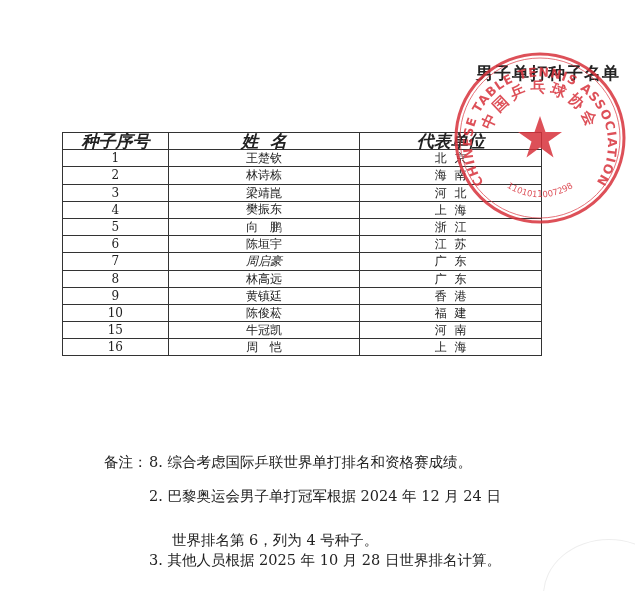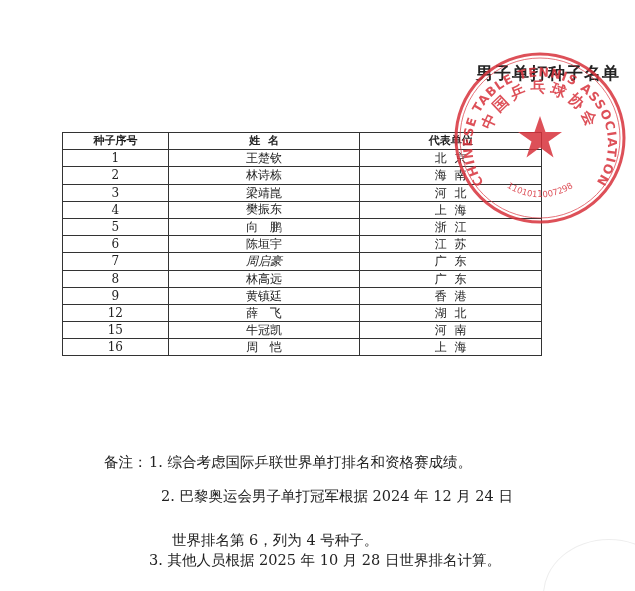--- a/index.html
+++ b/index.html
@@ -38,21 +38,22 @@
     }
     table.seeds th, table.seeds td {
       border: 1.3px solid #333;
       height: 16.2px;
       padding: 0;
       text-align: center;
       line-height: 16px;
     }
     table.seeds th {
       font-weight: bold;
-      font-size: 11px;
+      font-size: 17px;
+      font-style: italic;
     }
     col.c-seed { width: 106px; }
     col.c-name { width: 192px; }
     col.c-prov { width: 182px; }
     .prov { letter-spacing: 0px; }
     .notes {
       position: absolute;
       left: 104px;
       top: 452px;
       font-size: 14.5px;
@@ -140,41 +141,41 @@
         <td style="white-space: pre;">8</td>
         <td style="white-space: pre;">林高远</td>
         <td class="prov" style="white-space: pre;">广  东</td>
       </tr>
       <tr>
         <td style="white-space: pre;">9</td>
         <td style="white-space: pre; text-align: center;">黄镇廷</td>
         <td class="prov" style="white-space: pre;">香  港</td>
       </tr>
       <tr>
-        <td style="white-space: pre;">12</td>
-        <td style="white-space: pre;">薛   飞</td>
-        <td class="prov" style="white-space: pre;">湖  北</td>
+        <td style="white-space: pre;">10</td>
+        <td style="white-space: pre;">陈俊菘</td>
+        <td class="prov" style="white-space: pre;">福  建</td>
       </tr>
       <tr>
         <td style="white-space: pre;">15</td>
         <td style="white-space: pre;">牛冠凯</td>
         <td class="prov" style="white-space: pre;">河  南</td>
       </tr>
       <tr>
         <td style="white-space: pre;">16</td>
         <td style="white-space: pre;">周   恺</td>
         <td class="prov" style="white-space: pre;">上  海</td>
       </tr>
     </tbody>
 </table>
 
 <div class="notes">
   <span class="note-line" style="left:0;top:0">备注：</span>
-  <span class="note-line" style="left:45px;top:0">1. 综合考虑国际乒联世界单打排名和资格赛成绩。</span>
-  <span class="note-line" style="left:57px;top:34px">2. 巴黎奥运会男子单打冠军根据 2024 年 12 月 24 日</span>
+  <span class="note-line" style="left:45px;top:0">8. 综合考虑国际乒联世界单打排名和资格赛成绩。</span>
+  <span class="note-line" style="left:45px;top:34px">2. 巴黎奥运会男子单打冠军根据 2024 年 12 月 24 日</span>
   <span class="note-line" style="left:68px;top:78px">世界排名第 6，列为 4 号种子。</span>
   <span class="note-line" style="left:45px;top:98px">3. 其他人员根据 2025 年 10 月 28 日世界排名计算。</span>
 </div>
 
 <svg class="stamp" viewBox="0 0 176 176">
   <defs>
     <path id="outerArc" d="M 30 130 A 68 68 0 1 1 146 130"></path>
     <path id="innerArc" d="M 42 112 A 50 50 0 1 1 134 112"></path>
     <path id="codeArc" d="M 44 128 A 60 60 0 0 0 132 128"></path>
   </defs>

